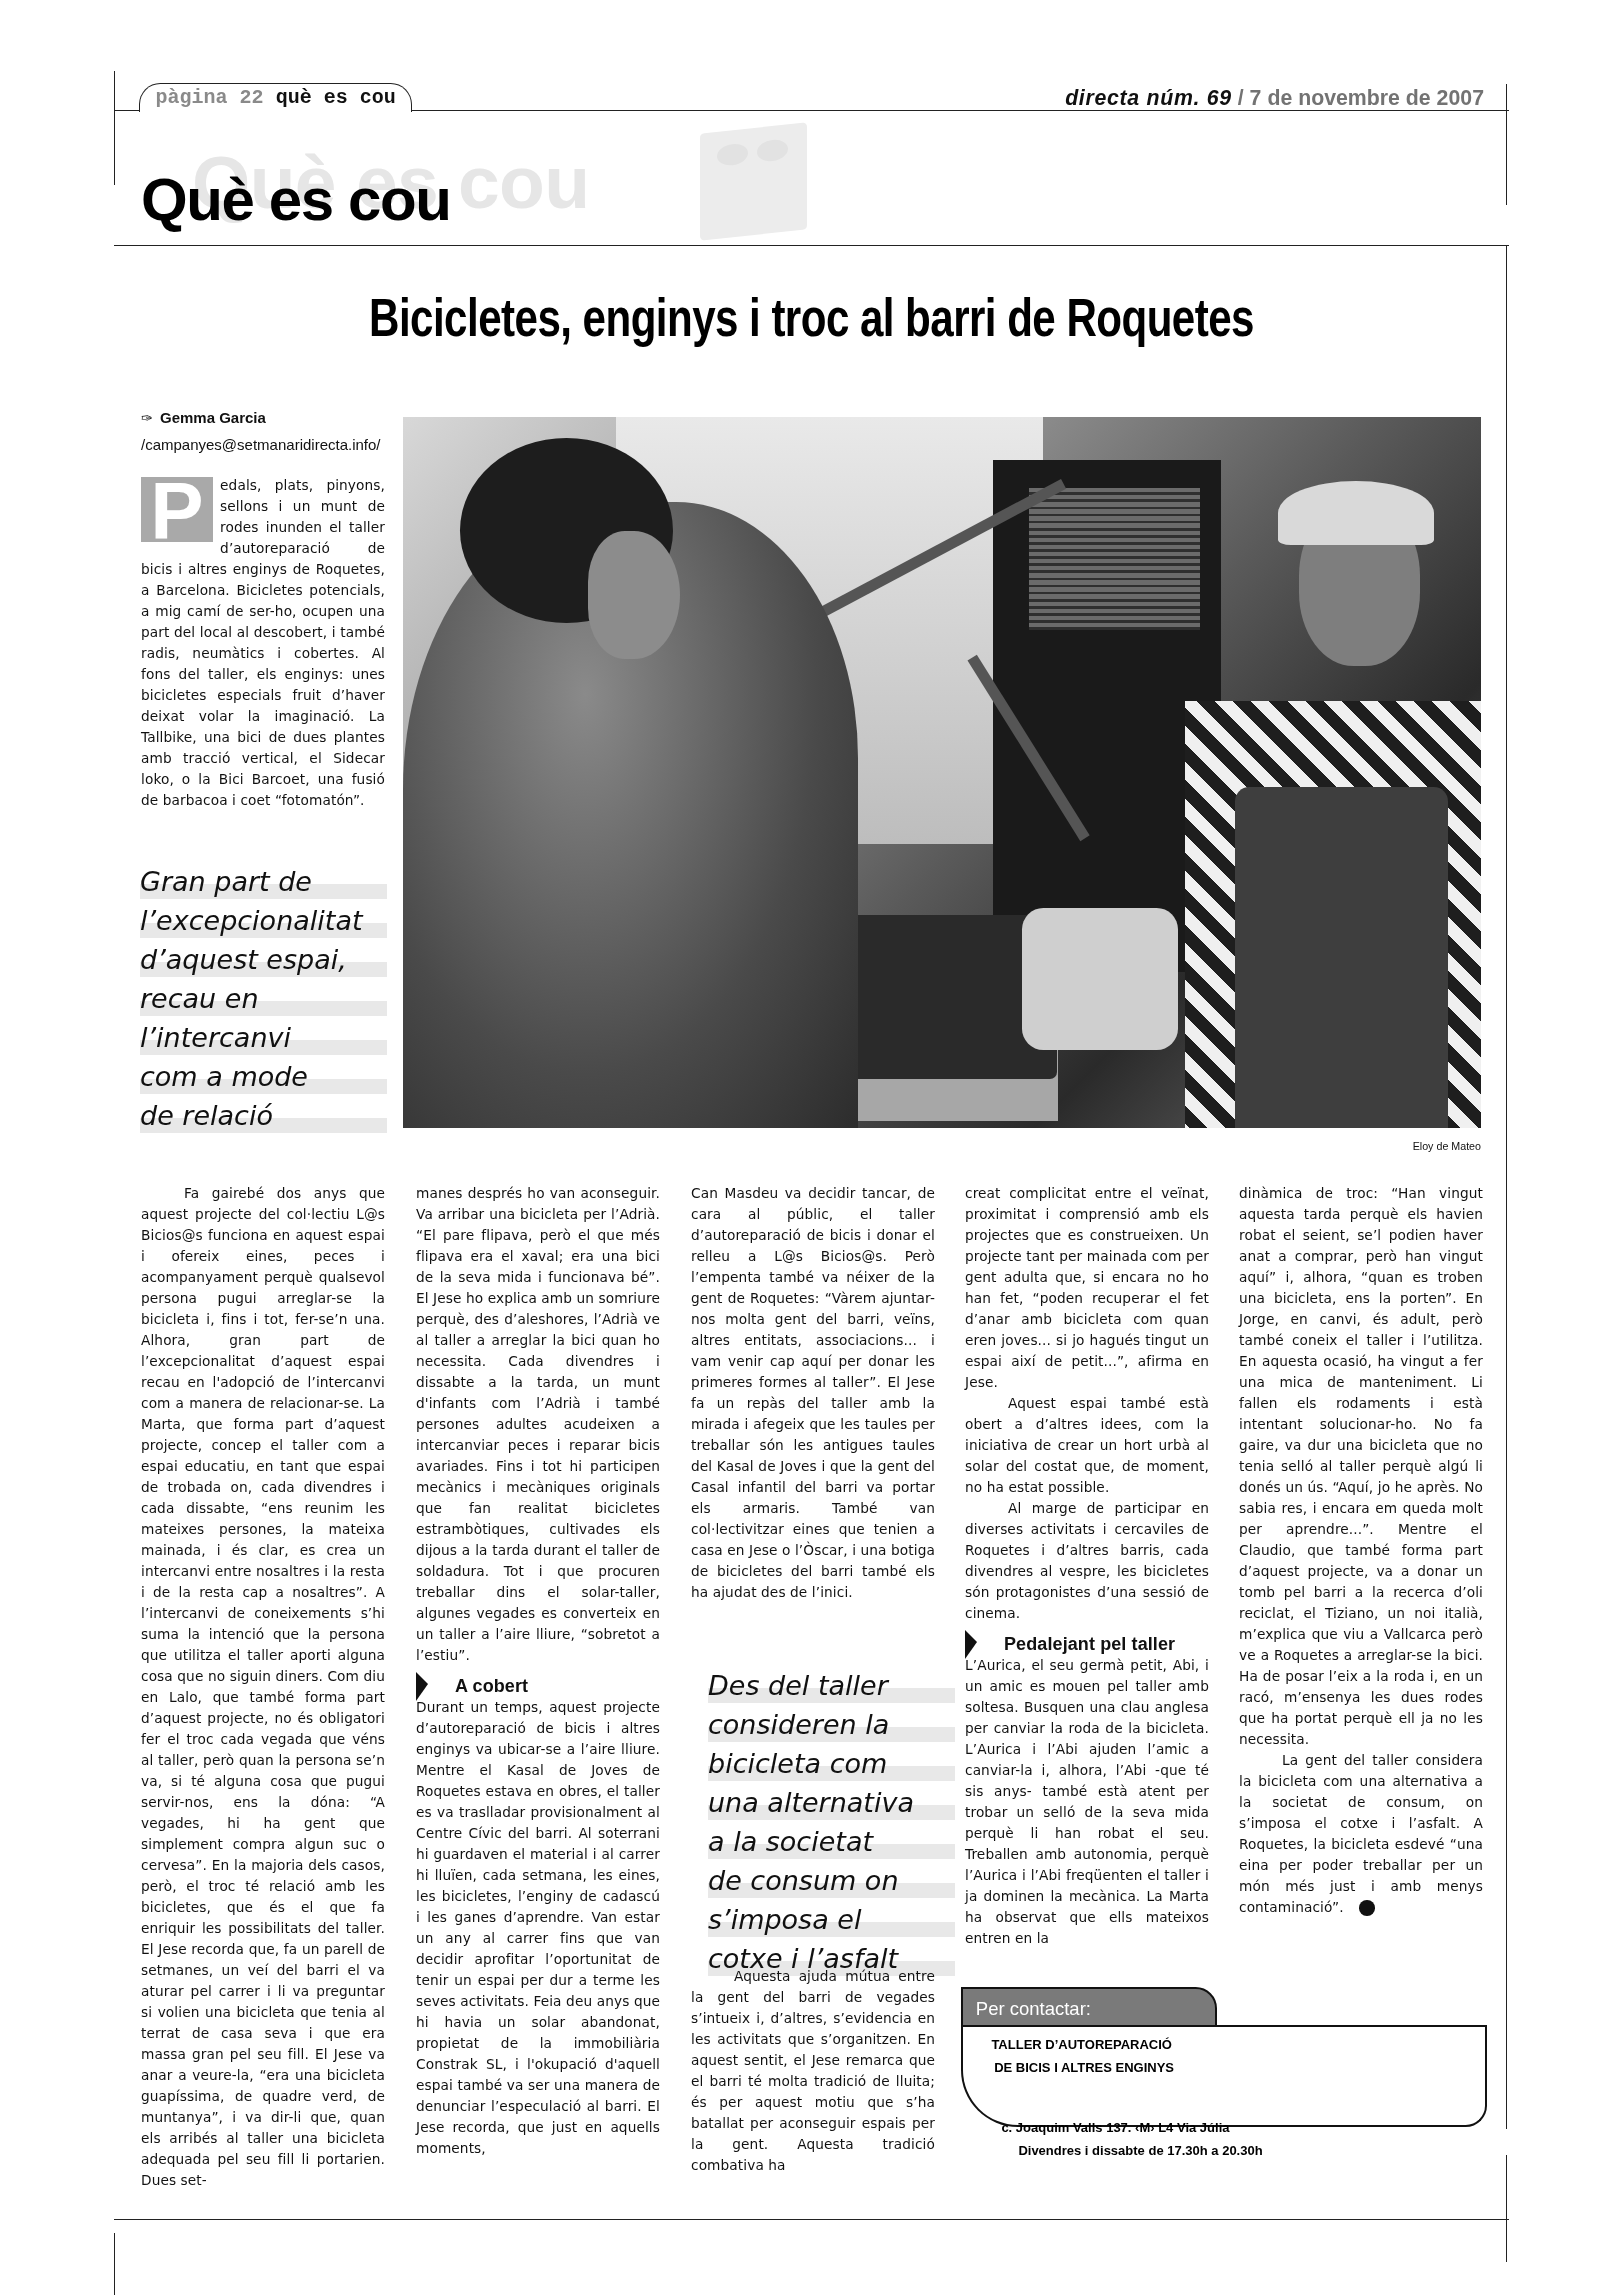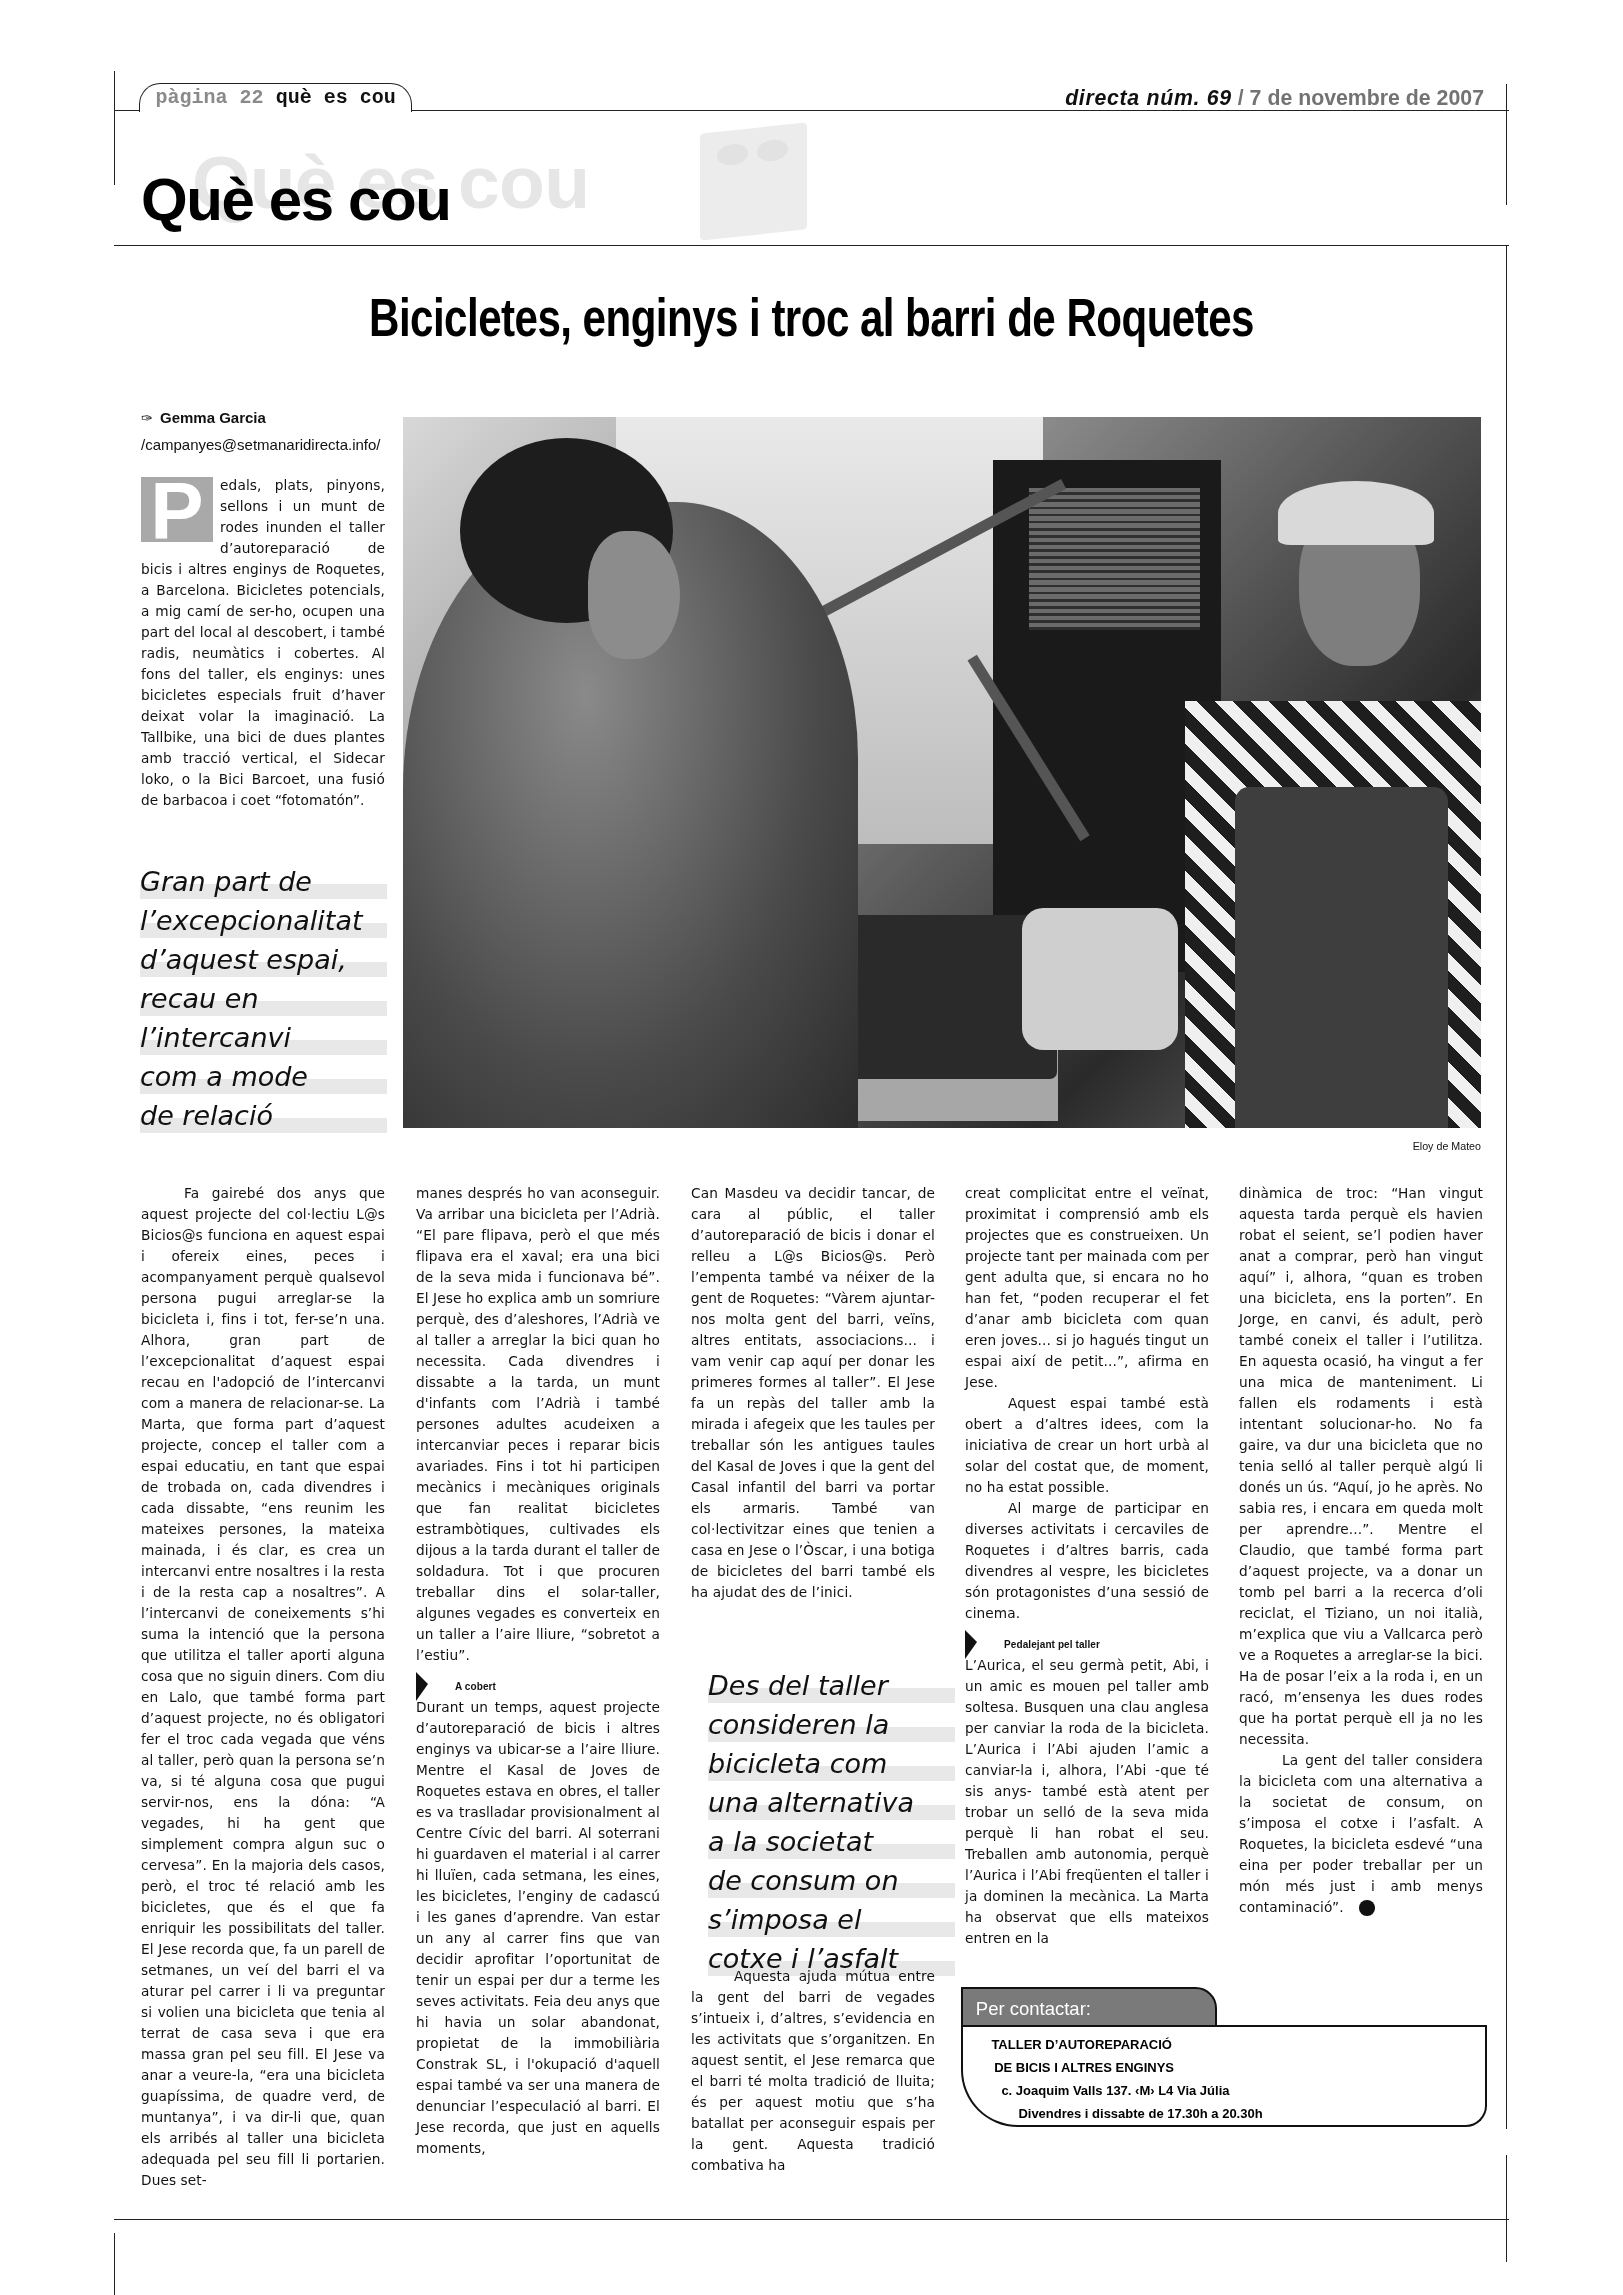--- a/index.html
+++ b/index.html
@@ -29,21 +29,21 @@
   .byline { position:absolute; left:141px; top:405px; font-family:"Liberation Sans", sans-serif; font-size:15px; line-height:25.6px; }
   .byline .name { font-weight:bold; }
   .byline .pen { font-size:14.2px; margin-right:7.1px; }
 
   
   .col { position:absolute; font-family:"DejaVu Sans", sans-serif; font-size:13.7px; line-height:21px; text-align:justify; hyphens:manual; color:#111; letter-spacing:0.1px; }
   .col p { margin:0; }
   .col p.indent { text-indent:43px; }
   .dropcap { float:left; width:72px; height:65px; background:#a9a9a9; color:#fff; font-family:"Liberation Sans", sans-serif; font-weight:bold; font-size:80px; line-height:68px; text-align:center; margin:2.1px 7.1px 0 0; }
 
-  .subhead { font-family:"Liberation Sans", sans-serif; font-weight:bold; font-size:10px; line-height:21.3px; position:relative; padding-left:39px; margin-top:10px; }
+  .subhead { font-family:"Liberation Sans", sans-serif; font-weight:bold; font-size:18px; line-height:21.3px; position:relative; padding-left:39px; margin-top:10px; }
   .subhead .tri { position:absolute; left:0; top:-4.3px; width:0; height:0; border-top:12.8px solid transparent; border-bottom:17px solid transparent; border-left:12.8px solid #111; }
 
   
   .pullquote { position:absolute; text-align:left; font-family:"DejaVu Sans", sans-serif; font-style:italic; font-size:27px; color:#111; }
   .pullquote .ln { position:relative; height:39px; line-height:36px; }
   .pullquote .ln:before { content:""; position:absolute; left:0; right:0; top:20px; height:15px; background:#e8e8e8; z-index:0; }
   .pullquote .ln span { position:relative; z-index:1; }
 
   
   .photo { position:absolute; left:403px; top:417px; width:1078px; height:711px; overflow:hidden; background:linear-gradient(135deg,#d8d8d8 0%,#9a9a9a 30%,#5a5a5a 55%,#2a2a2a 75%,#777 100%); }
@@ -63,21 +63,21 @@
   .photo .cap { position:absolute; left:875px; top:64px; width:156px; height:64px; background:#d9d9d9; border-radius:60% 60% 10% 10%; }
   .photo .gloves { position:absolute; left:619px; top:491px; width:156px; height:142px; background:#cfcfcf; border-radius:21.3px; }
   .caption { position:absolute; right:142px; top:1140px; font-family:"Liberation Sans", sans-serif; font-size:10.7px; color:#111; }
 
   
   .contact { position:absolute; left:961px; top:1987px; width:526px; height:141px; }
   .contact .tabhead { position:absolute; left:0; top:0; width:256px; height:40px; background:#7a7a7a; border:2.1px solid #111; border-bottom:2.1px solid #111; border-radius:0 21.3px 0 0; color:#fff; font-family:"Liberation Sans", sans-serif; font-weight:normal; font-size:18.5px; line-height:40px; padding-left:12.8px; box-sizing:border-box; }
   .contact .rule { position:absolute; left:256px; top:38px; right:0; height:2.1px; background:#111; }
   .contact .body { position:absolute; left:0; top:40px; width:526px; height:100px; border-left:2.1px solid #111; border-right:2.1px solid #111; border-bottom:2.1px solid #111; border-radius:0 0 21.3px 57px; box-sizing:border-box; padding:5.7px 0 0 28.4px; font-family:"Liberation Sans", sans-serif; font-weight:bold; font-size:13px; line-height:23px; color:#000; }
   .contact .body div:nth-child(2) { padding-left:2.8px; }
-  .contact .body div:nth-child(3) { padding-left:10px; }
+  .contact .body div:nth-child(3) { padding-left:10px;margin-top:37px; }
   .contact .body div:nth-child(4) { padding-left:27px; }
 
   .endmark { display:inline-block; width:15.6px; height:15.6px; border-radius:50%; background:#111; color:#fff; font-size:9.2px; line-height:15.6px; text-align:center; font-weight:bold; font-style:italic; margin-left:15.6px; vertical-align:middle; }
 </style>
 </head>
 <body>
 
 <div class="vline" style="left:114px; top:71px; height:114px;"></div>
 <div class="vline" style="left:114px; top:2233px; height:63px;"></div>
 <div class="vline" style="left:1506px; top:84px; height:121px;"></div>

